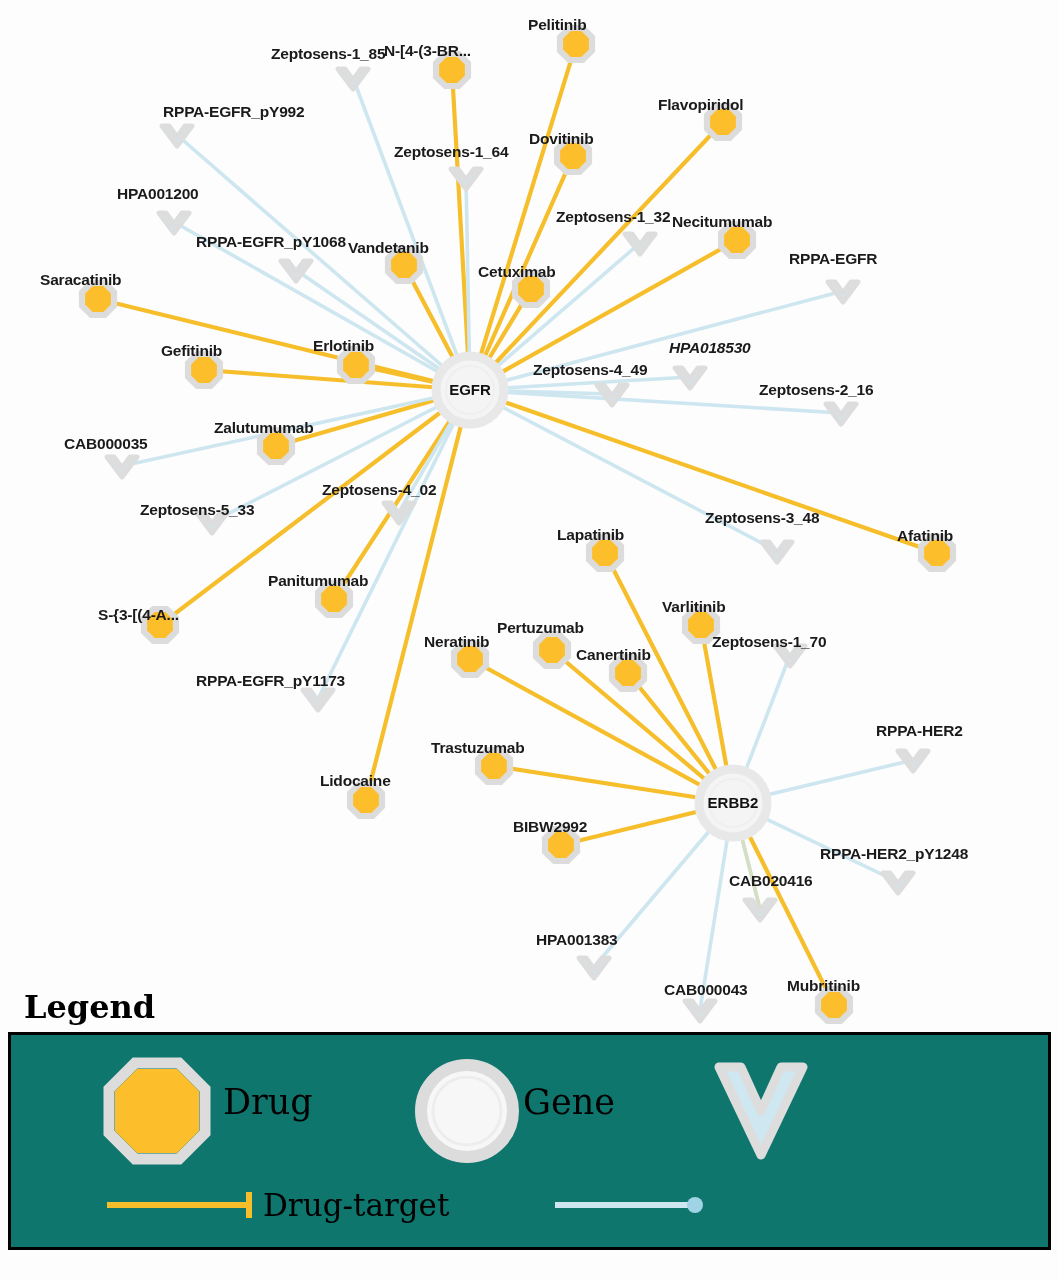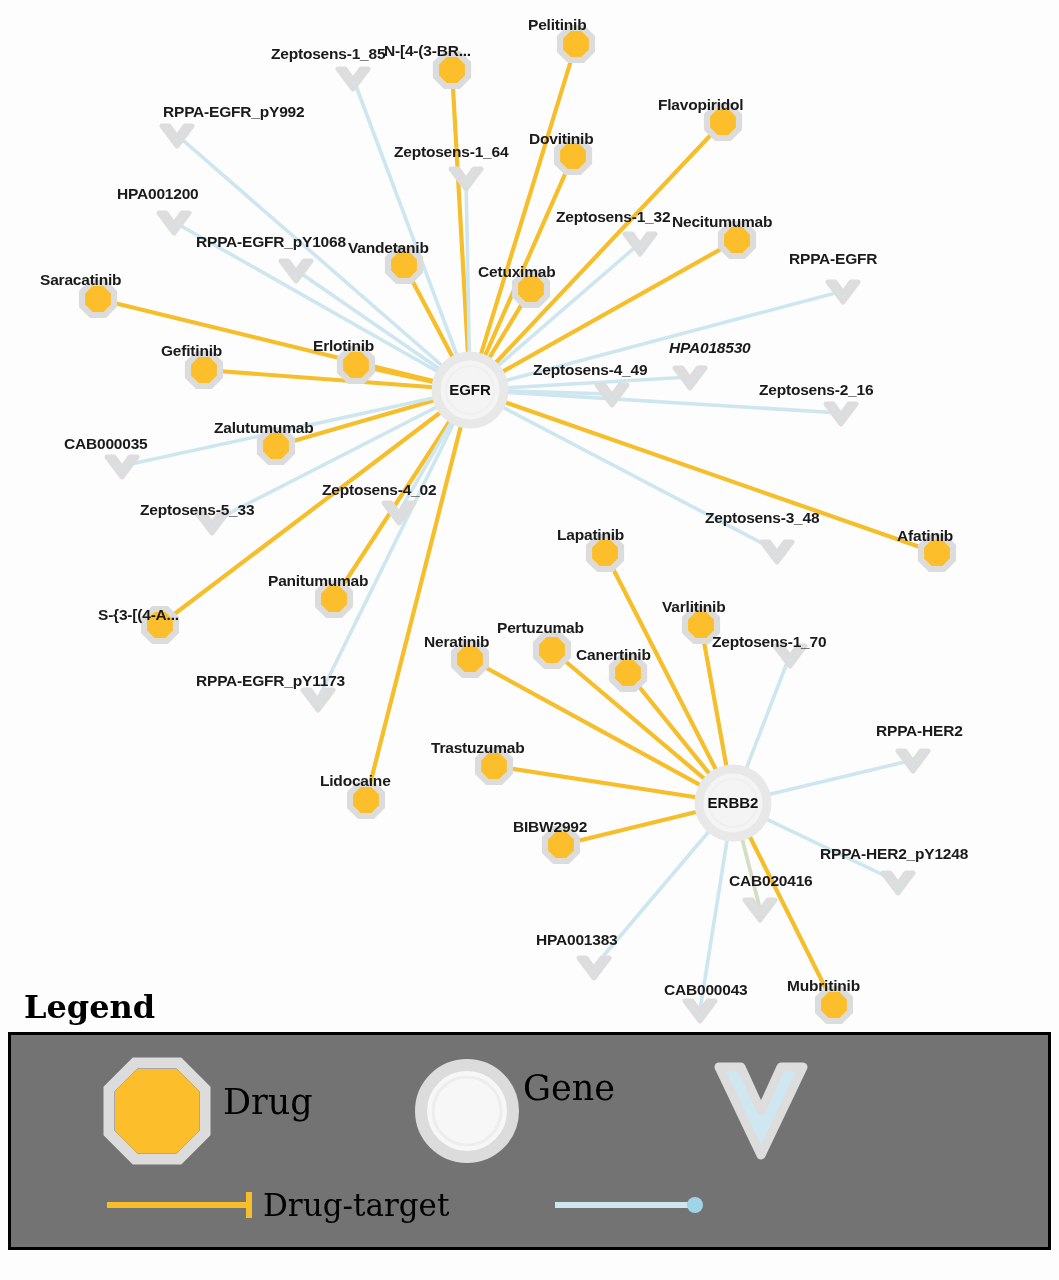--- a/index.html
+++ b/index.html
@@ -45,21 +45,21 @@
   #legend-title {
     font-family: "DejaVu Serif", serif;
     font-size: 32px;
     font-weight: bold;
     color: #000;
     padding-left: 16px;
     padding-bottom: 6px;
   }
   #legend-box {
     border: 3px solid #000;
-    background: #737373;
+    background: #0f766e;
     width: 1043px;
     height: 218px;
     position: relative;
   }
   .legend-item-label {
     font-family: "DejaVu Serif", serif;
     font-size: 35px;
     color: #000;
     position: absolute;
     white-space: nowrap;
@@ -349,21 +349,21 @@
       <svg class="lg-shape" style="left:92px; top:22px;" width="108" height="108" viewBox="0 0 108 108">
         <polygon points="32,6 76,6 102,32 102,76 76,102 32,102 6,76 6,32" fill="none" stroke="#DCDCDC" stroke-width="11"></polygon>
         <polygon points="34,12 74,12 96,34 96,74 74,96 34,96 12,74 12,34" fill="#FDBE2C"></polygon>
       </svg>
       <div class="legend-item-label" style="left:212px; top:47px;">Drug</div>
 
       <svg class="lg-shape" style="left:402px; top:22px;" width="108" height="108" viewBox="0 0 108 108">
         <circle cx="54" cy="54" r="46" fill="#F7F7F7" stroke="#DCDCDC" stroke-width="12"></circle>
         <circle cx="54" cy="54" r="34" fill="#F7F7F7" stroke="#EDEDED" stroke-width="3"></circle>
       </svg>
-      <div class="legend-item-label" style="left:512px; top:33px;">Gene</div>
+      <div class="legend-item-label" style="left:512px; top:47px;">Gene</div>
 
       <svg class="lg-shape" style="left:700px; top:24px;" width="100" height="104" viewBox="0 0 100 104">
         <path d="M8,8 L50,96 L92,8 L70,8 L50,52 L30,8 Z" fill="#CFE7F0" stroke="#DDDDDD" stroke-width="9" stroke-linejoin="round"></path>
       </svg>
 
       <svg class="lg-shape" style="left:92px; top:150px;" width="160" height="40" viewBox="0 0 160 40">
         <line x1="4" y1="20" x2="146" y2="20" stroke="#F5BE2A" stroke-width="6"></line>
         <line x1="146" y1="7" x2="146" y2="33" stroke="#F5BE2A" stroke-width="6"></line>
       </svg>
       <div class="legend-edge-label" style="left:252px; top:152px;">Drug-target</div>

